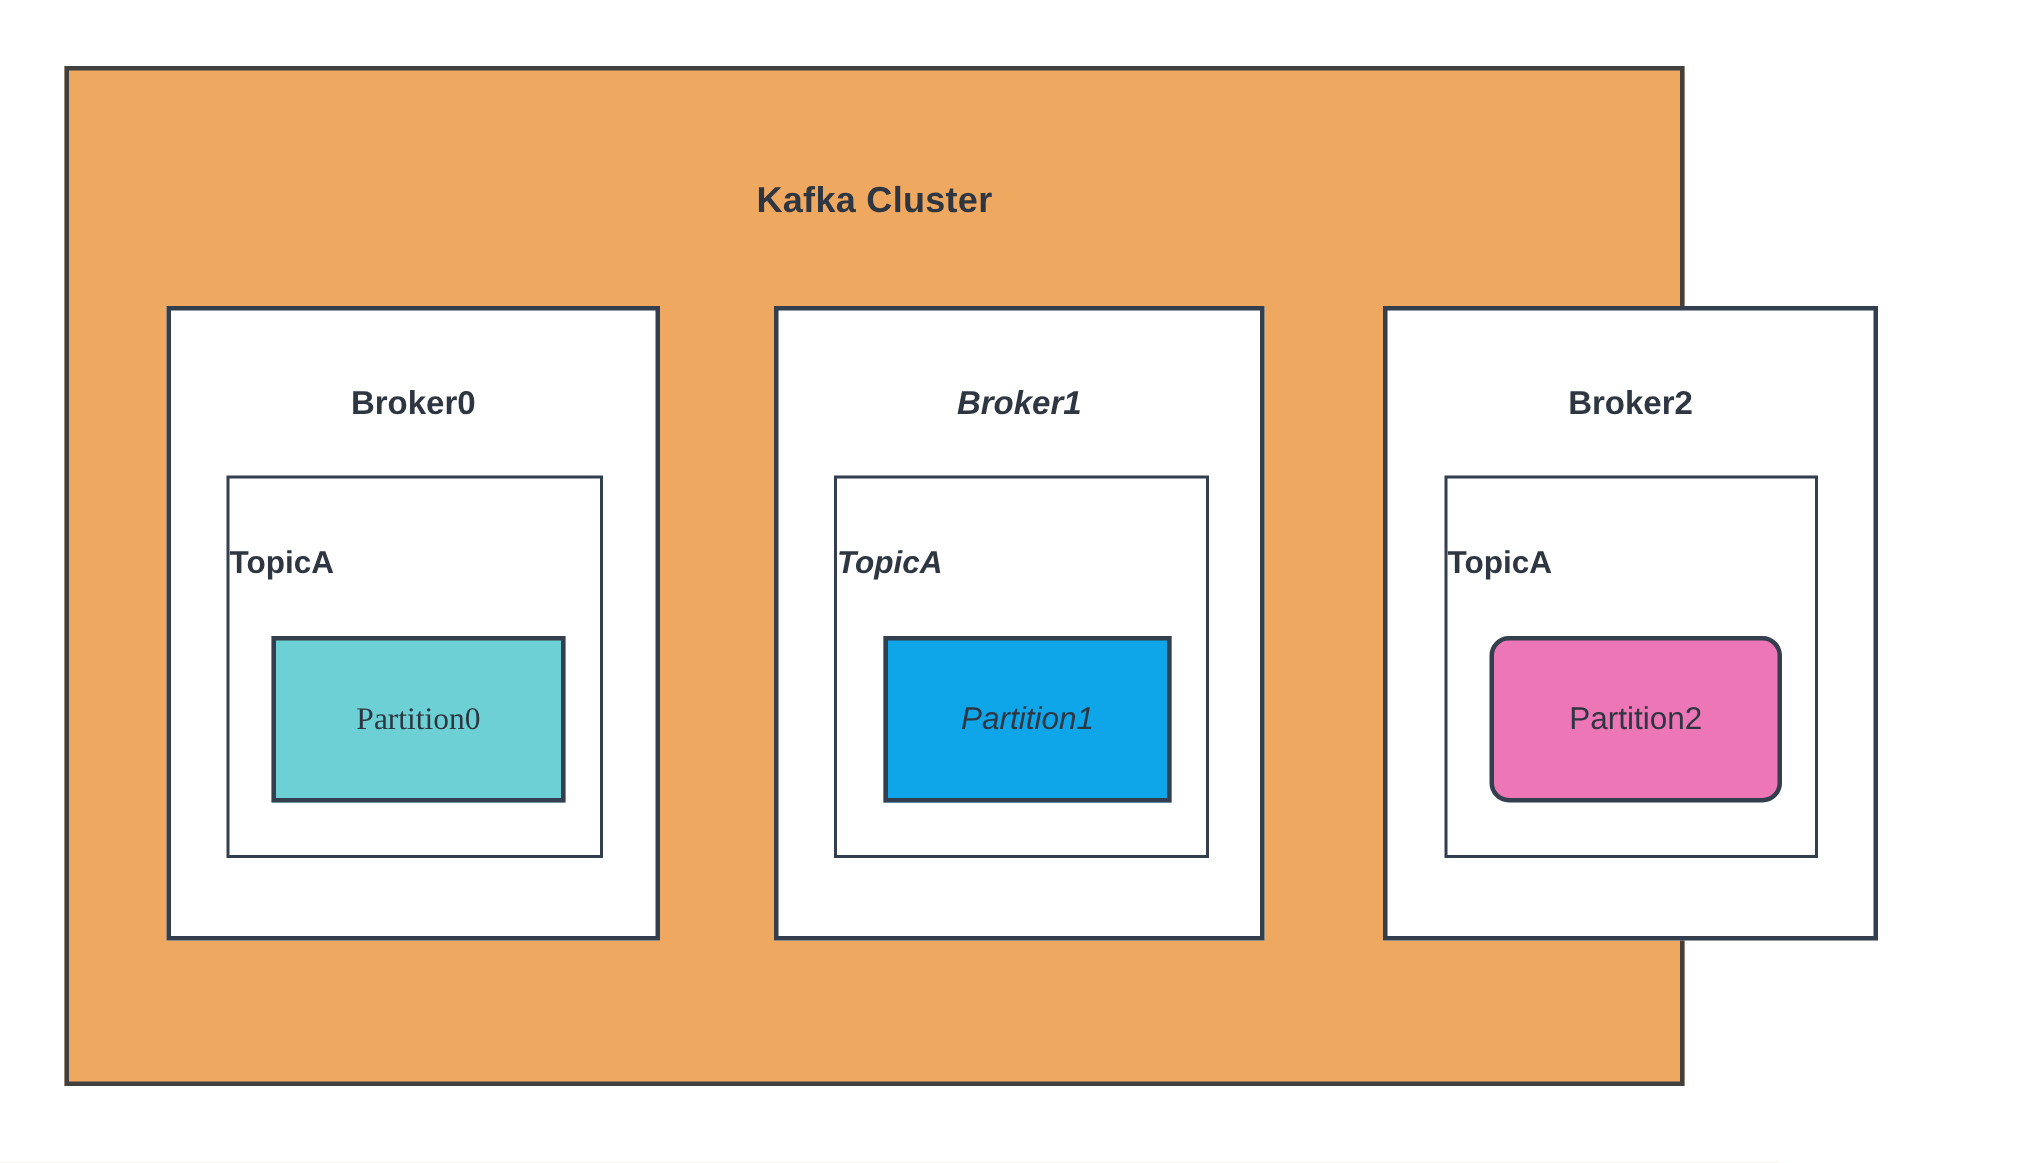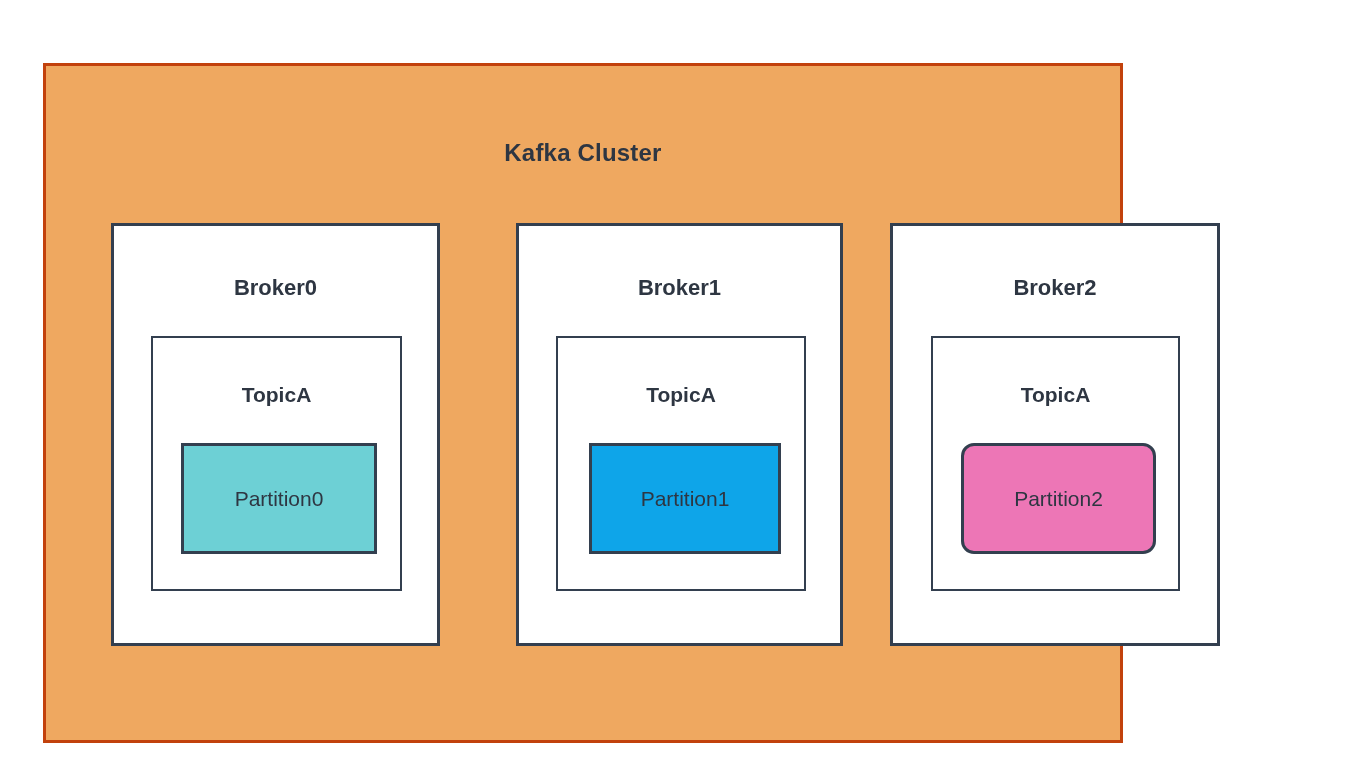--- a/index.html
+++ b/index.html
@@ -22,23 +22,22 @@
   }
 
   
   .cluster {
     position: absolute;
     left: 43px;
     top: 44px;
     width: 1080px;
     height: 680px;
     background: #efa860;
-    border: 3px solid #c2410c;
+    border: 3px solid #404040;
     box-sizing: border-box;
-    margin-top: 19px;
   }
 
   .cluster-title {
     position: absolute;
     left: 0;
     right: 0;
     top: 73px;
     text-align: center;
     font-size: 24px;
     font-weight: bold;
@@ -49,22 +48,22 @@
   
   .broker {
     position: absolute;
     top: 157px;          
     height: 423px;
     background: #ffffff;
     border: 3px solid #333f4f;
     box-sizing: border-box;
   }
   .broker-0 { left: 65px;  width: 329px; padding-left: 16px; }  
-  .broker-1 { left: 470px; width: 327px; }  
-  .broker-2 { left: 844px; width: 330px; }  
+  .broker-1 { left: 470px; width: 327px; font-style: italic; }  
+  .broker-2 { left: 876px; width: 330px; }  
 
   .broker-title {
     position: absolute;
     left: 0;
     right: 0;
     top: 49px;
     text-align: center;
     font-size: 22px;
     font-weight: bold;
     color: #2e3642;
@@ -81,38 +80,38 @@
   }
   .topic-0 { left: 37px; width: 251px; }
   .topic-1 { left: 37px; width: 250px; }
   .topic-2 { left: 38px; width: 249px; }
 
   .topic-title {
     position: absolute;
     left: 0;
     right: 0;
     top: 45px;
-    text-align: center;
+    text-align: left;
     font-size: 21px;
     font-weight: bold;
     color: #2e3642;
   }
 
   
   .partition {
     position: absolute;
     top: 105px;          
     height: 111px;
     border: 3px solid #333f4f;
     box-sizing: border-box;
     display: flex;
     align-items: center;
     justify-content: center;
   }
-  .partition-0 { left: 28px; width: 196px; }
+  .partition-0 { left: 28px; width: 196px; font-family: Liberation Serif, serif; }
   .partition-1 { left: 31px; width: 192px; }
   .partition-2 { left: 28px; width: 195px; }
 
   .partition-label {
     font-size: 21px;
     font-weight: normal;
     color: #2e3642;
     line-height: 1;
   }
 </style>

